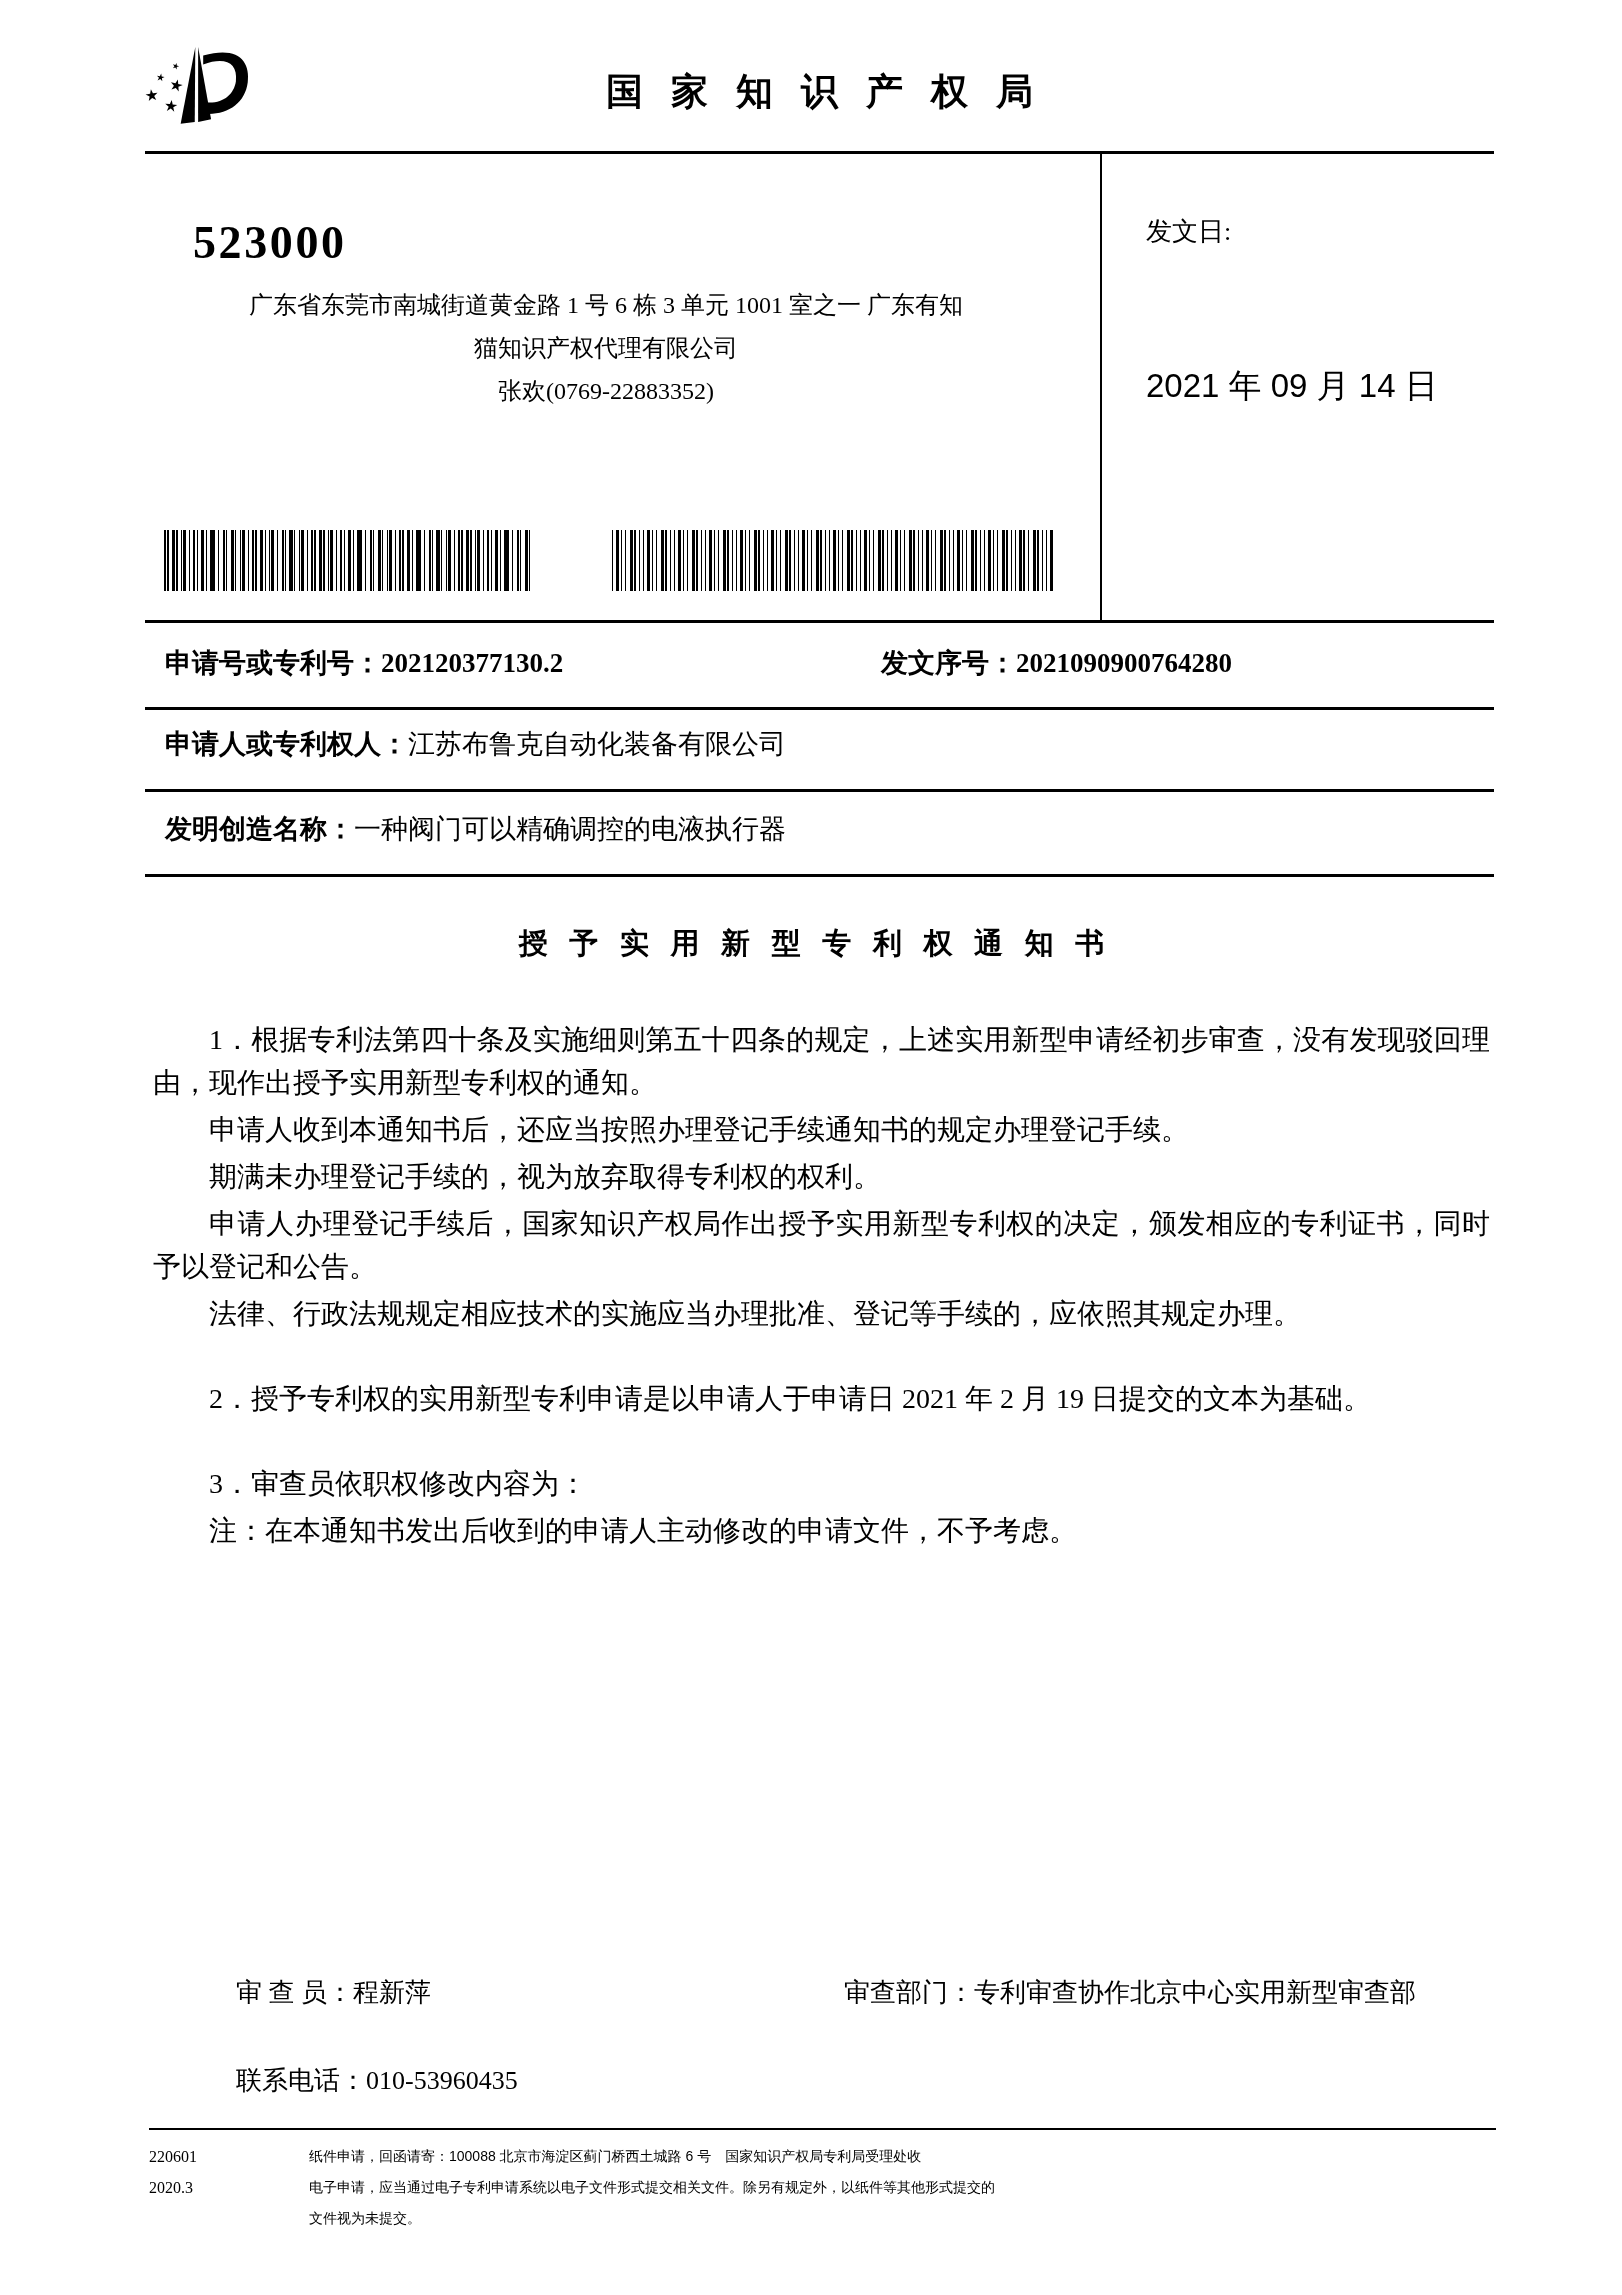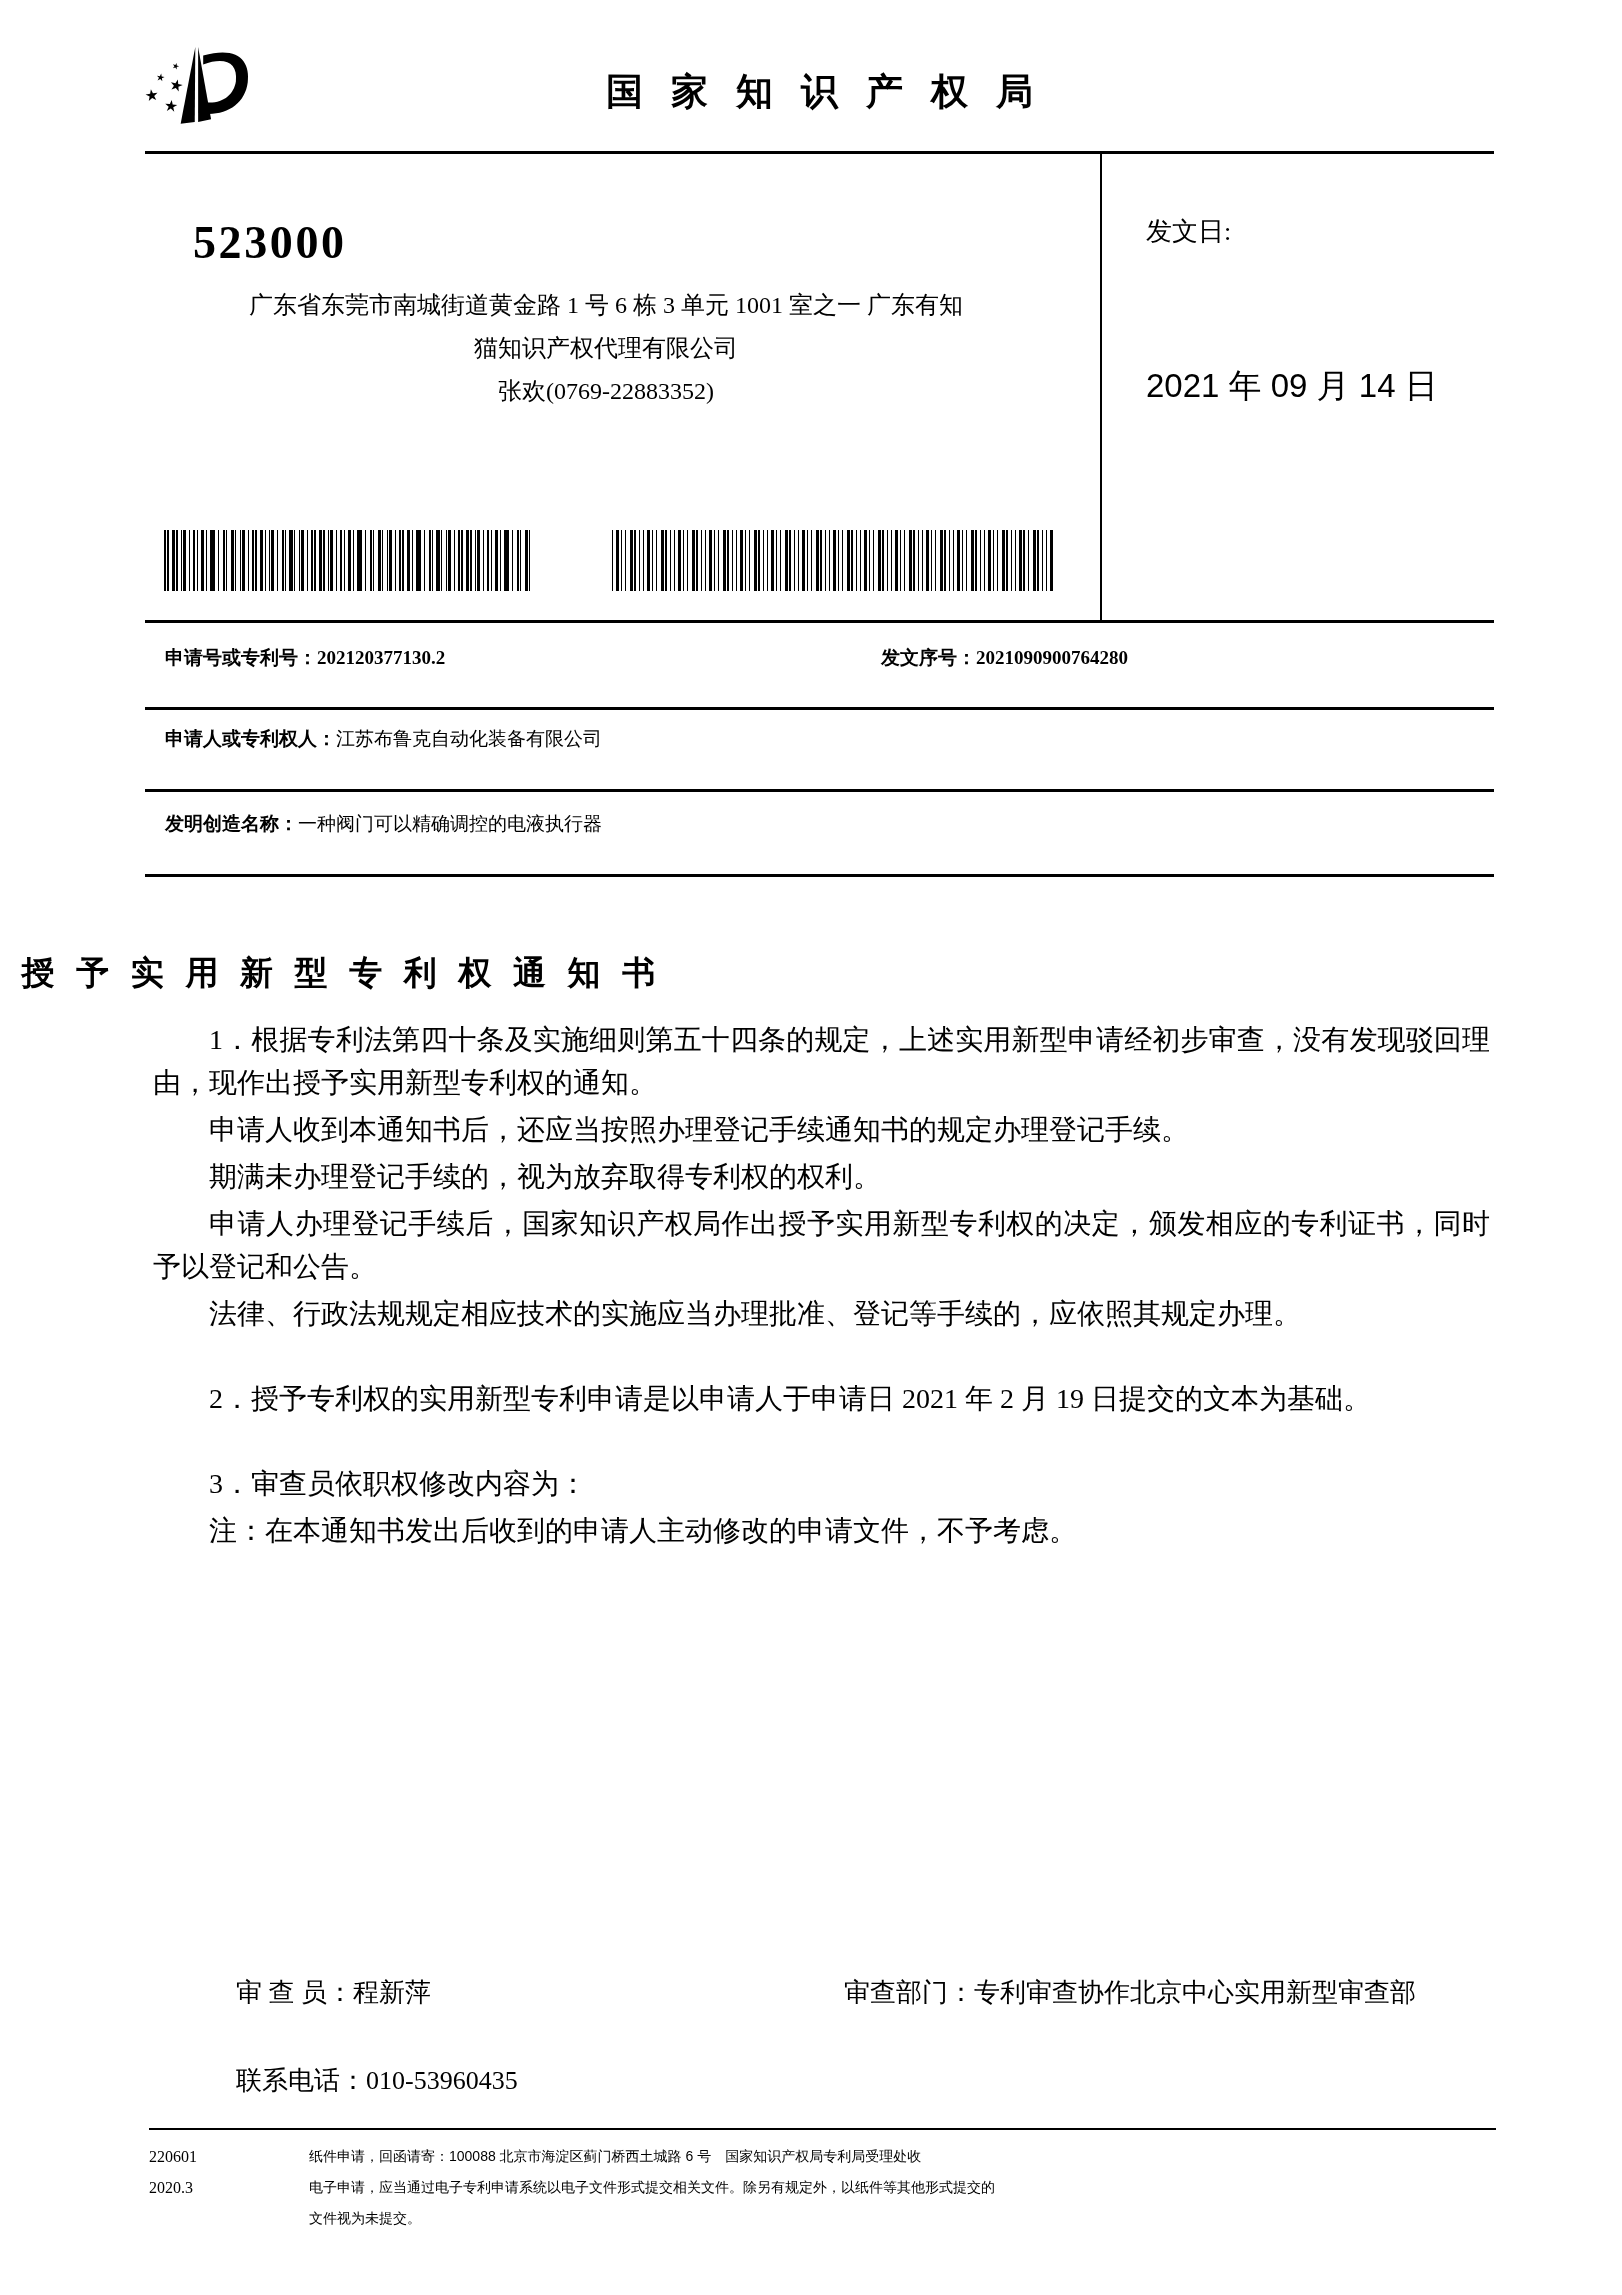--- a/index.html
+++ b/index.html
@@ -55,33 +55,34 @@
       #000 0 1.3px,#fff 1.3px 3.9px,#000 3.9px 7.2px,#fff 7.2px 8.5px,
       #000 8.5px 9.8px,#fff 9.8px 13px,#000 13px 14.4px,#fff 14.4px 17.7px,
       #000 17.7px 21px,#fff 21px 22px,#000 22px 23.6px,#fff 23.6px 27px,
       #000 27px 28px,#fff 28px 31px);
   }
   
   .rule-1{left:145px;top:620px;width:1349px;height:3.3px;}
   .rule-2{left:145px;top:707px;width:1349px;height:3.3px;}
   .rule-3{left:145px;top:789px;width:1349px;height:3.3px;}
   .rule-4{left:145px;top:874px;width:1349px;height:3.3px;}
-  .field-row{font-size:19px;line-height:1.2;white-space:nowrap;}
+  .field-row{font-size:27px;line-height:1.2;white-space:nowrap;}
   .field-label{font-weight:bold;}
   .field-value-bold{font-weight:bold;}
   .row-appno{left:165px;top:647px;}
   .row-dispatch{left:881px;top:647px;}
   .row-applicant{left:165px;top:728px;}
   .row-invention{left:165px;top:813px;}
   
   .notice-title{
     left:0;right:0;top:929px;
-    font-size:33px;font-weight:bold;
+    text-align:center;
+    font-size:29px;font-weight:bold;
     letter-spacing:21.6px;text-indent:21.6px;
-    line-height:1;white-space:nowrap;margin-top:28px;
+    line-height:1;white-space:nowrap;
   }
   .notice-body{
     left:149px;top:1014px;width:1345px;
     font-size:28px;line-height:43px;
     text-align:justify;text-justify:inter-ideograph;
   }
   .notice-body p{margin:4px;text-indent:2em;}
   .notice-body p.gap{margin-top:42px;}
   
   .sig-row{font-size:26px;line-height:1.2;white-space:nowrap;}

